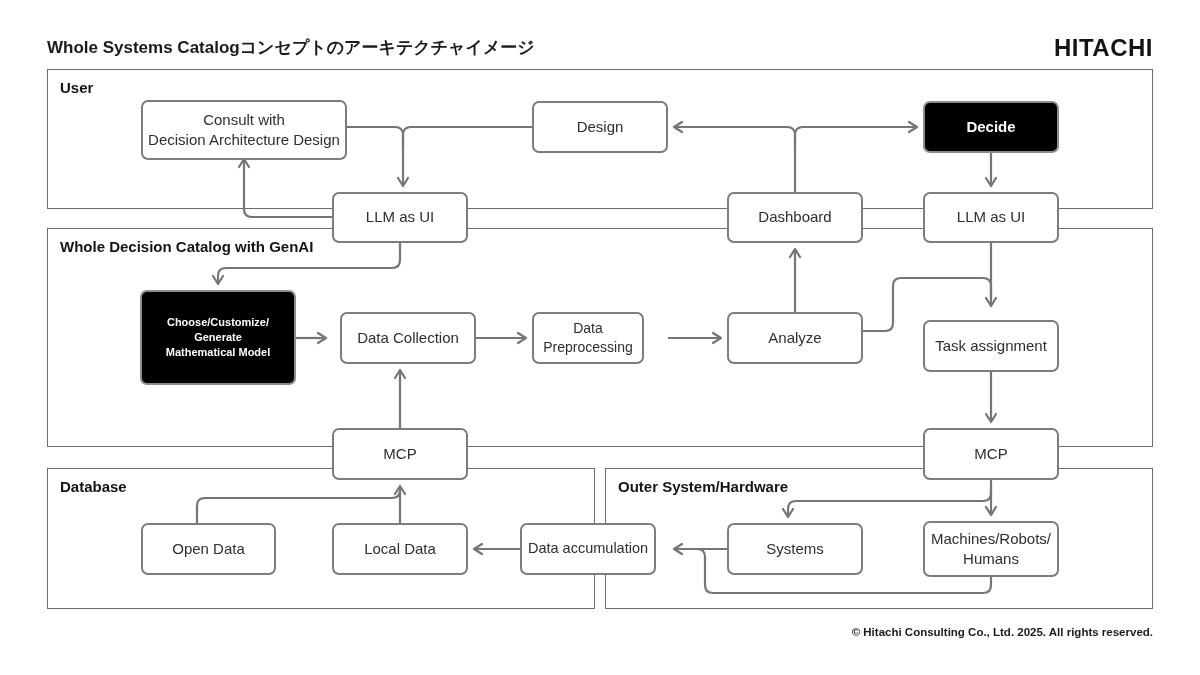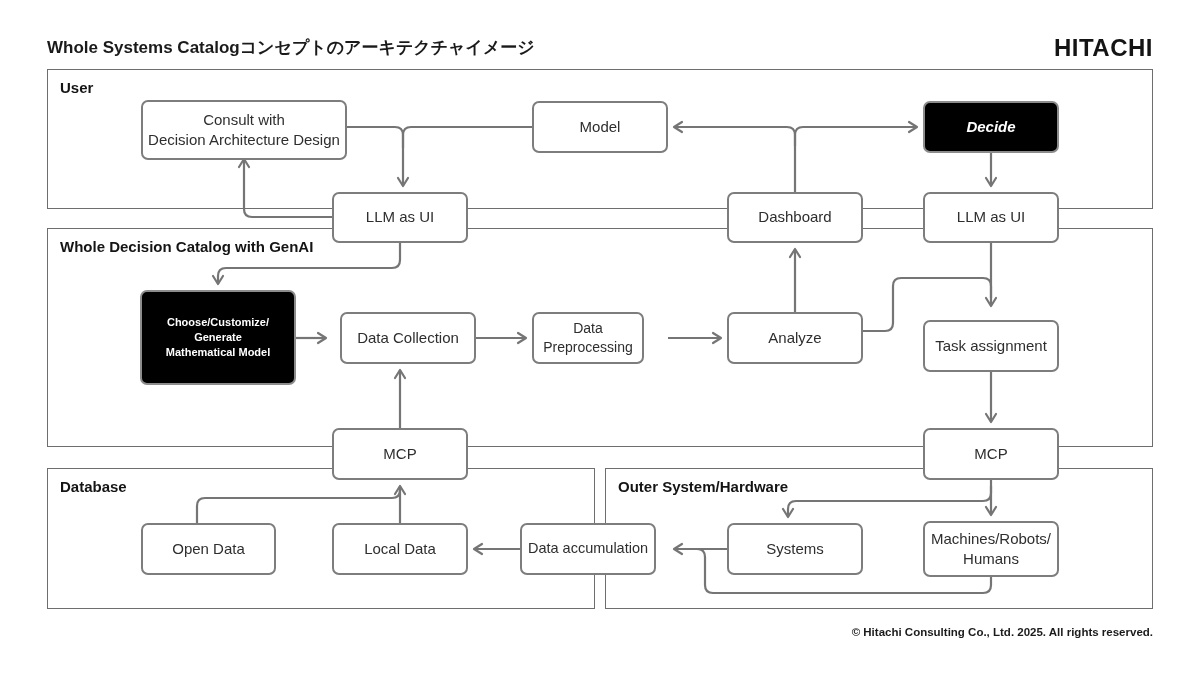--- a/index.html
+++ b/index.html
@@ -31,21 +31,21 @@
     position:absolute;z-index:3;background:#ffffff;border:2px solid #7d7d7d;border-radius:7px;
     display:flex;align-items:center;justify-content:center;text-align:center;
     font-size:15px;color:#2e2e2e;line-height:1.35;white-space:pre-line;box-sizing:border-box;
     padding:2px 4px;
   }
   .node.black{
     background:#000000;border:2px solid #8c8c8c;color:#ffffff;font-weight:700;
   }
   .n-consult{left:141px;top:100px;width:206px;height:60px;}
   .n-review{left:532px;top:101px;width:136px;height:52px;}
-  .n-decide{left:923px;top:101px;width:136px;height:52px;font-style:italic;}
+  .n-decide{left:923px;top:101px;width:136px;height:52px;}
   .n-llm-left{left:332px;top:192px;width:136px;height:51px;}
   .n-dashboard{left:727px;top:192px;width:136px;height:51px;}
   .n-llm-right{left:923px;top:192px;width:136px;height:51px;}
   .n-model{left:140px;top:290px;width:156px;height:95px;font-size:11px;}
   .n-datacoll{left:332px;top:312px;width:136px;height:52px;margin-left:8px;}
   .n-dataprep{left:532px;top:312px;width:112px;height:52px;font-size:14px;}
   .n-analyze{left:727px;top:312px;width:136px;height:52px;}
   .n-task{left:923px;top:320px;width:136px;height:52px;}
   .n-mcp-left{left:332px;top:428px;width:136px;height:52px;}
   .n-mcp-right{left:923px;top:428px;width:136px;height:52px;}
@@ -118,21 +118,21 @@
     <path d="M 727 549 H 674" marker-end="url(#arr)"></path>
     <path d="M 991 577 V 585 Q 991 593 983 593 H 713 Q 705 593 705 585 V 557 Q 705 549 697 549"></path>
 
     <path d="M 991 480 V 515" marker-end="url(#arr)"></path>
     <path d="M 991 486 V 493 Q 991 501 983 501 H 796 Q 788 501 788 509 V 517" marker-end="url(#arr)"></path>
   </g>
 </svg>
 
 <div class="node n-consult">Consult with
 Decision Architecture Design</div>
-<div class="node n-review">Model</div>
+<div class="node n-review">Design</div>
 <div class="node black n-decide">Decide</div>
 <div class="node n-llm-left">LLM as UI</div>
 <div class="node n-dashboard">Dashboard</div>
 <div class="node n-llm-right">LLM as UI</div>
 <div class="node black n-model">Choose/Customize/
 Generate
 Mathematical Model</div>
 <div class="node n-datacoll">Data Collection</div>
 <div class="node n-dataprep">Data Preprocessing</div>
 <div class="node n-analyze">Analyze</div>

